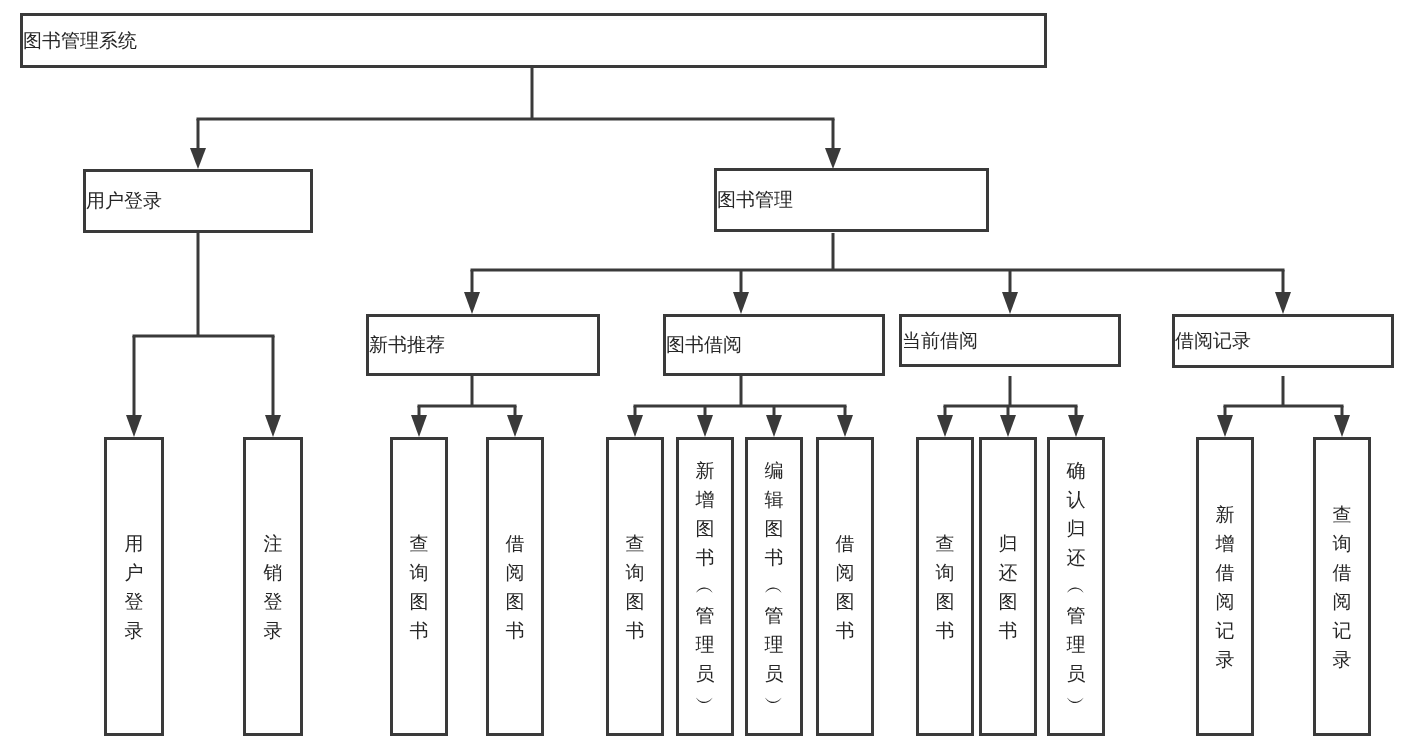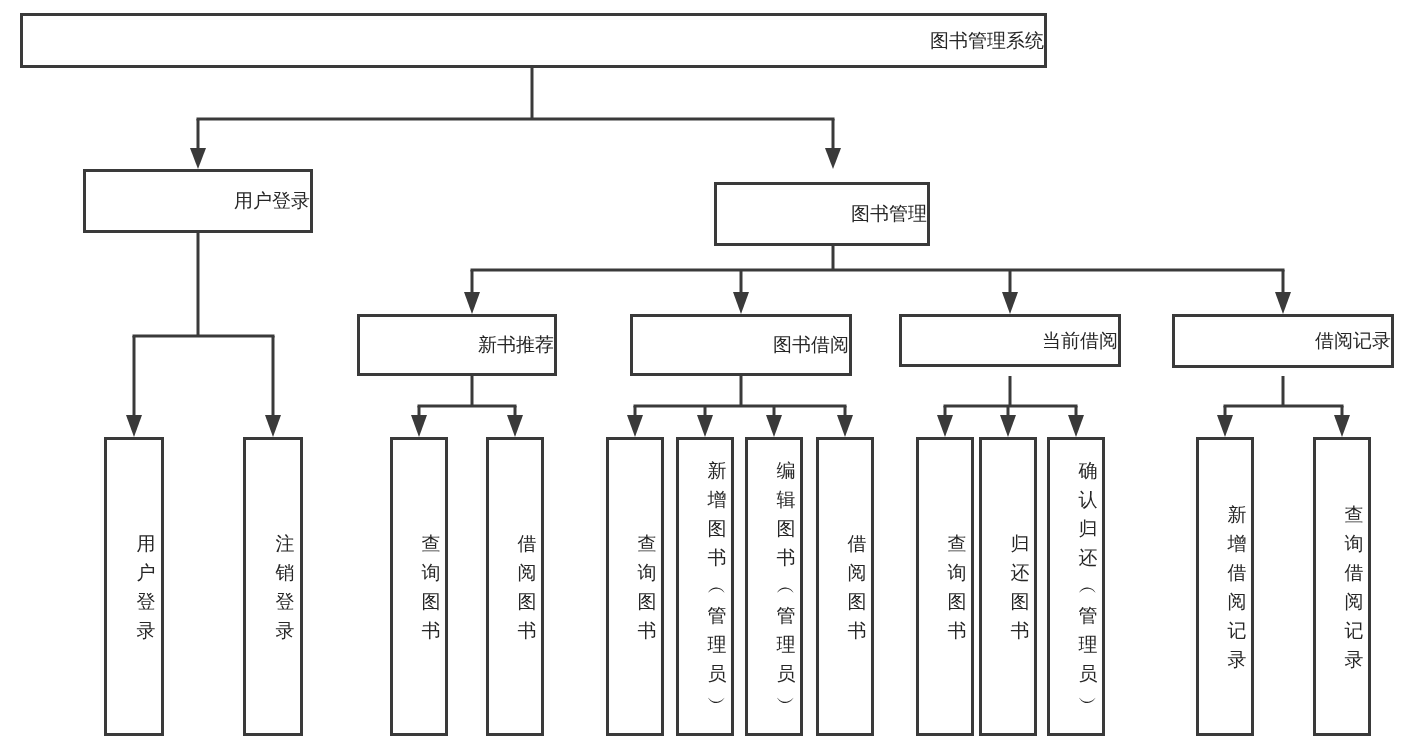--- a/index.html
+++ b/index.html
@@ -21,26 +21,25 @@
     position:absolute;left:0;top:0;width:1405px;height:747px;
     color:var(--line);
   }
   #edges line{stroke:currentColor;stroke-width:3;}
   #edges path{fill:currentColor;stroke:none;}
   .node{
     position:absolute;
     box-sizing:border-box;
     border:3px solid var(--box-border);
     background:var(--background);
-    display:flex;align-items:center;justify-content:flex-end;
+    display:flex;align-items:center;justify-content:flex-start;
     color:var(--text);
     font-size:19px;
     text-align:center;
     z-index:2;
-    padding-left:24px;
   }
   .vnode .vlabel{
     display:flex;flex-direction:column;
     align-items:center;justify-content:center;
     width:100%;height:100%;
   }
   .vchar{
     height:29px;line-height:29px;
     font-size:19px;
     text-align:center;
@@ -129,28 +128,28 @@
     </g>
   </svg>
 
   <div class="node" style="left:20px;top:13px;width:1027px;height:55px">
     <span>图书管理系统</span>
   </div>
 
   <div class="node" style="left:83px;top:169px;width:230px;height:64px">
     <span>用户登录</span>
   </div>
-  <div class="node" style="left:714px;top:182px;width:216px;height:64px">
+  <div class="node" style="left:714px;top:168px;width:275px;height:64px">
     <span>图书管理</span>
   </div>
 
-  <div class="node" style="left:357px;top:314px;width:200px;height:62px">
+  <div class="node" style="left:366px;top:314px;width:234px;height:62px">
     <span>新书推荐</span>
   </div>
-  <div class="node" style="left:630px;top:314px;width:222px;height:62px">
+  <div class="node" style="left:663px;top:314px;width:222px;height:62px">
     <span>图书借阅</span>
   </div>
   <div class="node" style="left:899px;top:314px;width:222px;height:53px">
     <span>当前借阅</span>
   </div>
   <div class="node" style="left:1172px;top:314px;width:222px;height:54px">
     <span>借阅记录</span>
   </div>
 
   <div class="node vnode" style="left:104px;top:437px;width:60px;height:299px">

